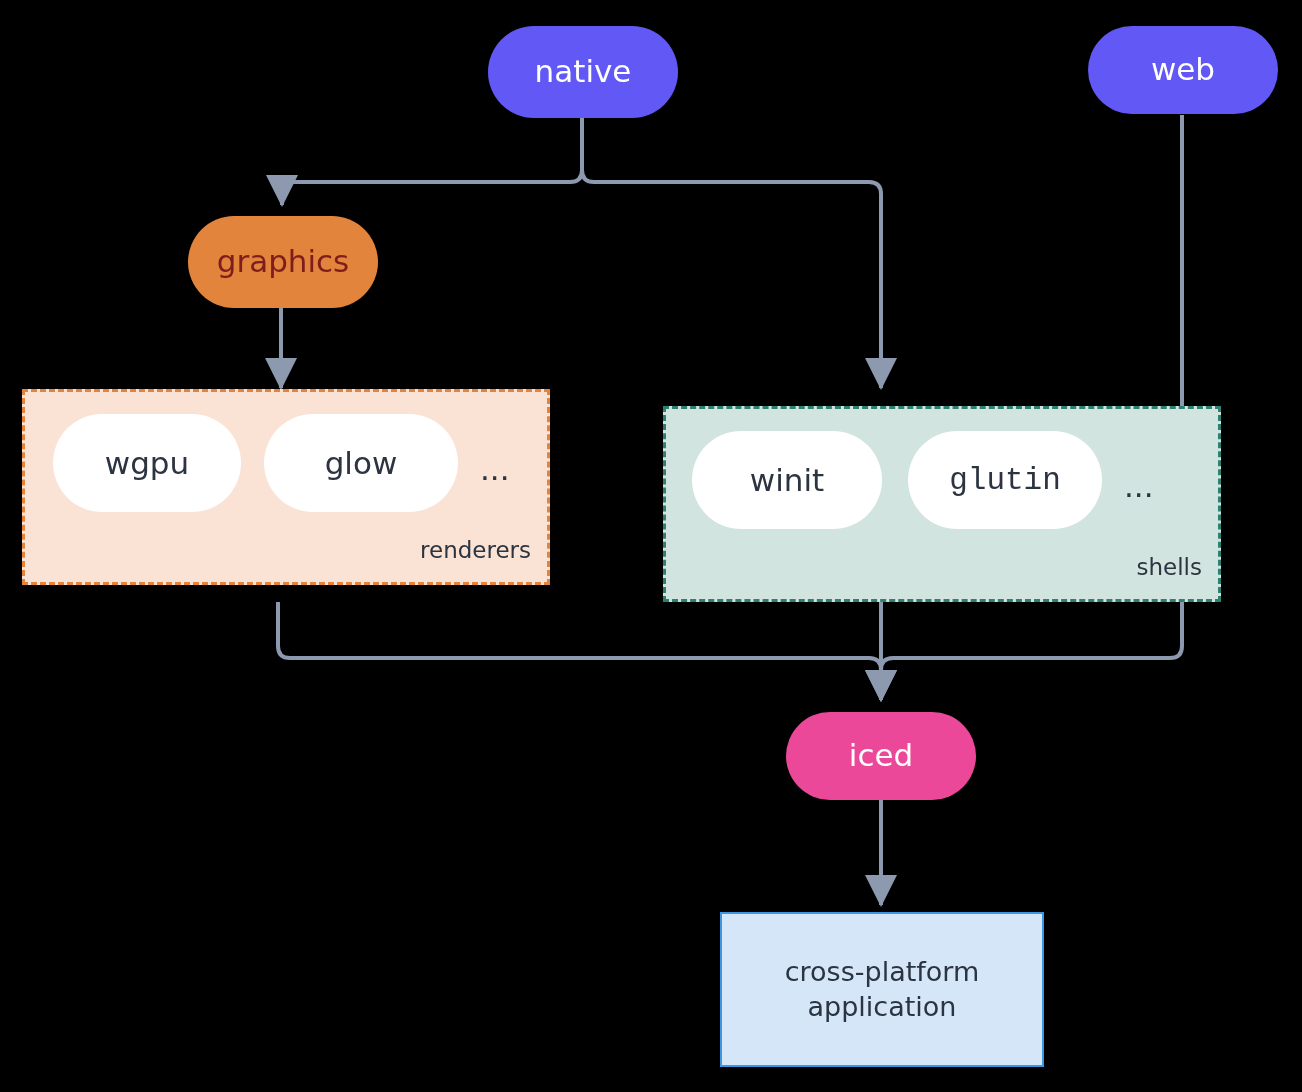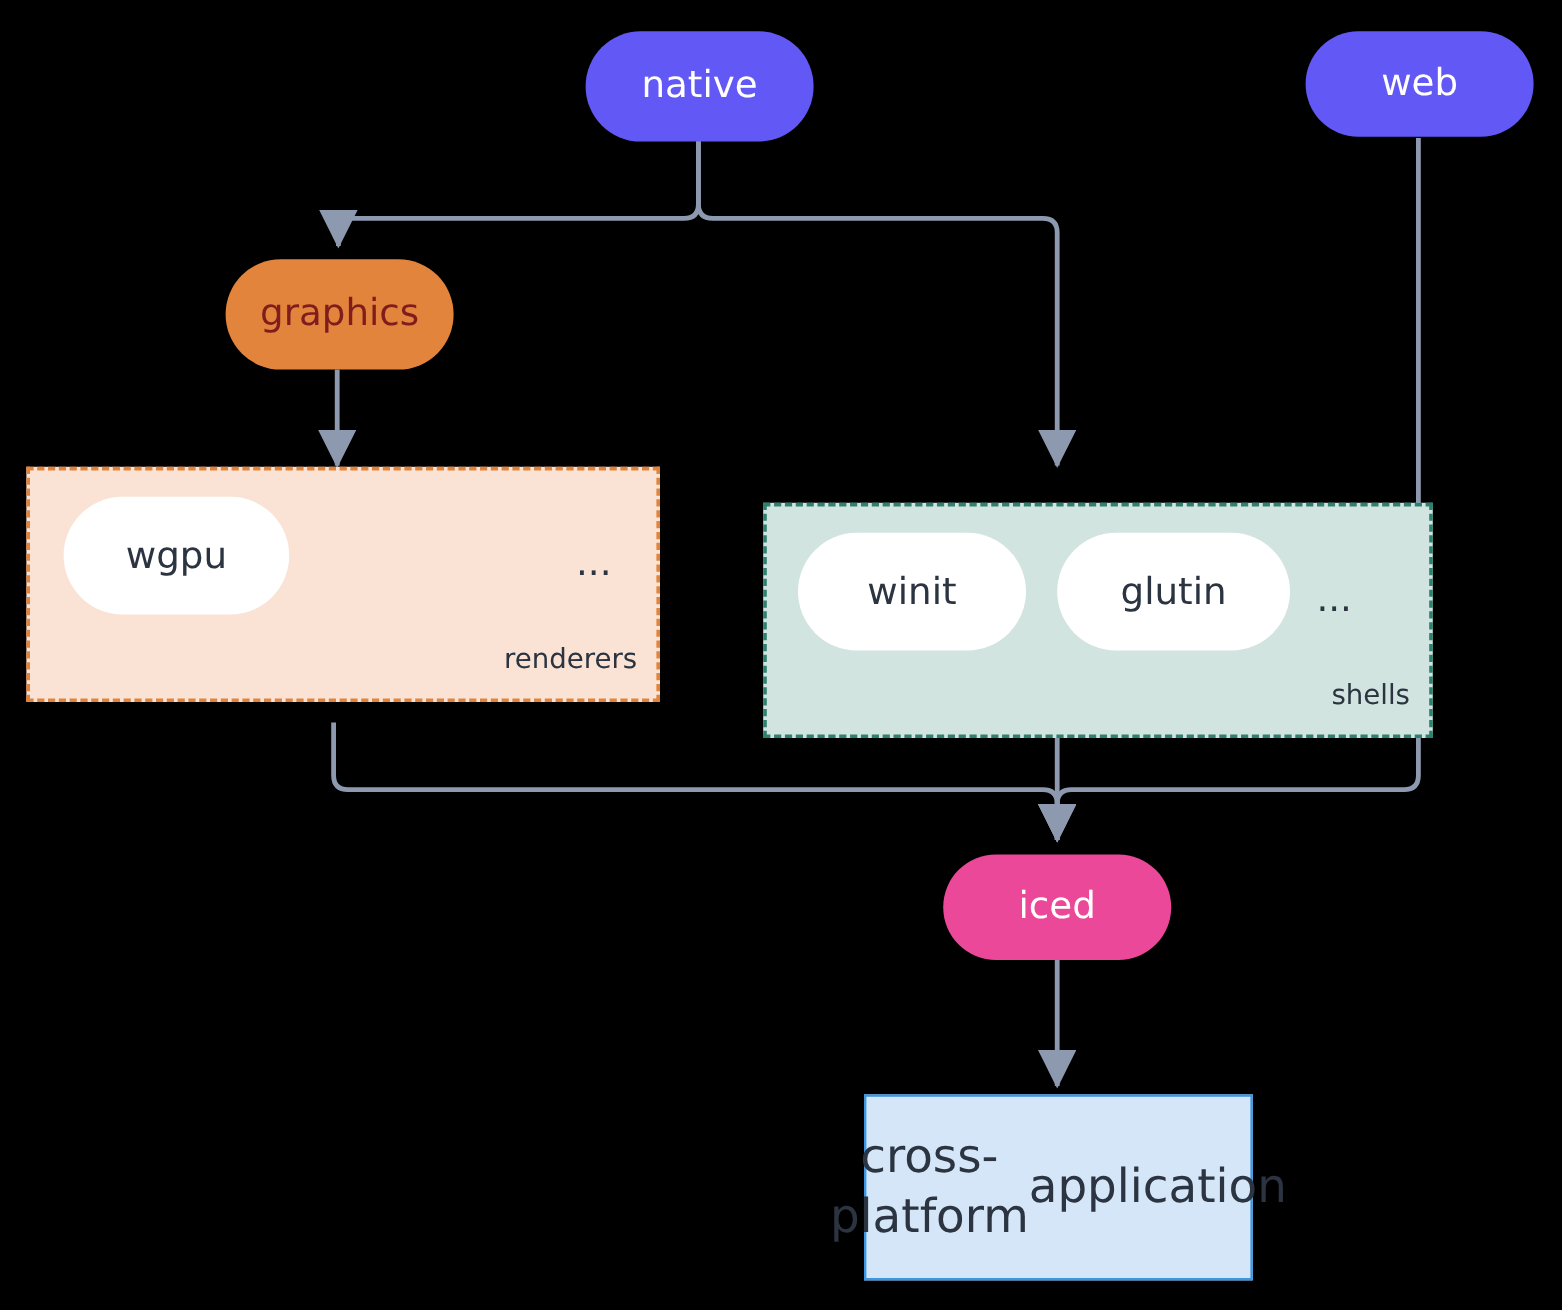--- a/index.html
+++ b/index.html
@@ -48,22 +48,22 @@
   }
   .node-iced {
     background: #ec4899;
     color: #FFFFFF;
     font-size: 31px;
   }
   .node-app {
     background: #D4E6F8;
     border: 2px solid #3D97E0;
     color: #2B3440;
-    font-size: 39px;
-    flex-direction: row;
+    font-size: 27px;
+    flex-direction: column;
   }
   .group-box {
     position: absolute;
     box-sizing: border-box;
   }
   .group-renderers {
     background: #FAE3D4;
     border: 3px dashed #E3843C;
   }
   .group-shells {
@@ -131,29 +131,32 @@
   </div>
 
   <div class="node pill node-graphics" style="left:188px; top:216px; width:190px; height:92px;">
     <span>graphics</span>
   </div>
 
   <div class="group-box group-renderers" style="left:22px; top:389px; width:528px; height:196px;">
     <div class="leaf-pill" style="left:28px; top:22px; width:188px; height:98px;">
       <span>wgpu</span>
     </div>
+    <div class="leaf-pill" style="left:239px; top:22px; width:194px; height:98px;">
+      <span>glow</span>
+    </div>
     <div class="ellipsis" style="left:455px; top:62px;">...</div>
     <div class="group-label" style="right:16px; bottom:20px;">renderers</div>
   </div>
 
-  <div class="group-box group-shells" style="left:636px; top:406px; width:558px; height:196px;margin-top:13px;">
+  <div class="group-box group-shells" style="left:663px; top:406px; width:558px; height:196px;">
     <div class="leaf-pill" style="left:26px; top:22px; width:190px; height:98px;">
       <span>winit</span>
     </div>
-    <div class="leaf-pill" style="left:242px; top:22px; width:194px; height:98px;">
+    <div class="leaf-pill" style="left:242px; top:22px; width:194px; height:98px;font-family:Liberation Mono, monospace;">
       <span>glutin</span>
     </div>
     <div class="ellipsis" style="left:458px; top:62px;">...</div>
     <div class="group-label" style="right:16px; bottom:20px;text-align:center;">shells</div>
   </div>
 
   <div class="node pill node-iced" style="left:786px; top:712px; width:190px; height:88px;">
     <span>iced</span>
   </div>
 

